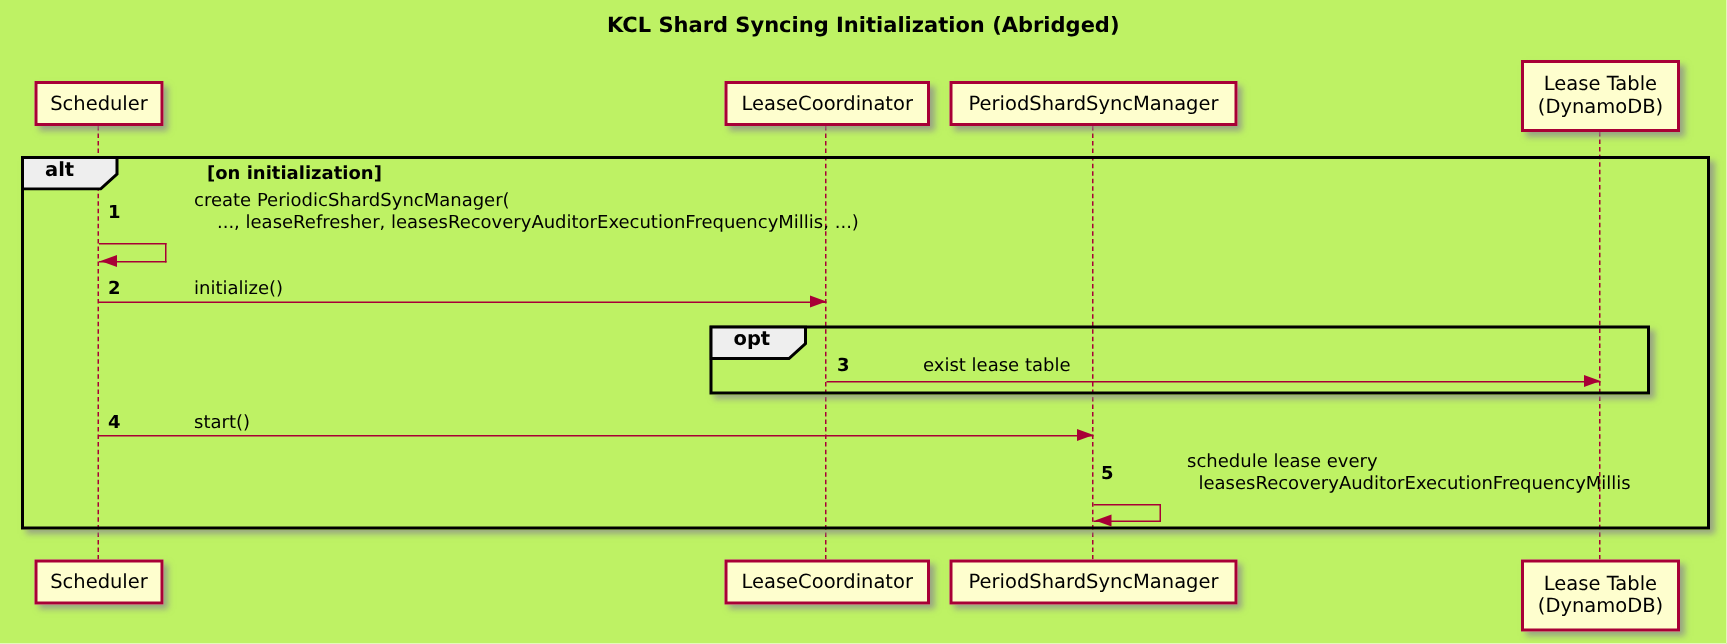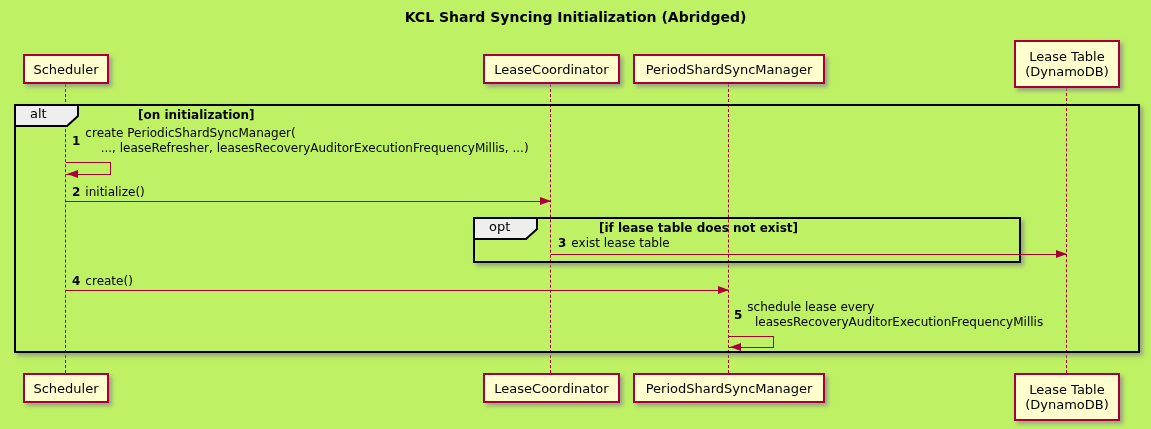--- a/index.html
+++ b/index.html
@@ -22,31 +22,31 @@
     font-size:13px; color:#000; white-space:pre-line; text-align:center;
     box-sizing:border-box;
   }
   .frame {
     position:absolute; border:2px solid #000;
     box-shadow:3px 3px 4px rgba(140,140,140,0.75);
     box-sizing:border-box; background:transparent;
   }
   .frame-label-shape { position:absolute; top:-2px; left:-2px; }
   .frame-keyword {
-    position:absolute; top:0px; left:14px; font-size:13px; font-weight:normal; color:#000;
+    position:absolute; top:0px; left:14px; font-size:13px; font-weight:bold; color:#000;
   }
   .frame-guard {
     position:absolute; top:2px; font-size:12px; font-weight:bold; color:#000;margin-left:40px;
   }
   .msg {
     position:absolute; display:flex; align-items:center; gap:5px;
     font-size:12px; line-height:15px; color:#000;
   }
   .num { font-weight:bold; }
-  .txt { white-space:pre-wrap; }
+  .txt { white-space:pre-wrap;margin-left:44px; }
   .line { position:absolute; height:0; border-top:1px solid #A80036; }
   .selfloop {
     position:absolute; border:1px solid #A80036; border-left:none;
     box-sizing:border-box; background:transparent;
   }
   .head-r {
     position:absolute; width:0; height:0;
     border-top:4px solid transparent; border-bottom:4px solid transparent;
     border-left:11px solid #A80036;
   }
@@ -69,26 +69,25 @@
   <div class="lifeline" style="left:1066px; top:88px; height:285px;"></div>
 
   <div class="frame" style="left:14px; top:104px; width:1126px; height:249px;">
     <svg class="frame-label-shape" width="66" height="23" viewBox="0 0 66 23">
       <polygon points="1,1 64,1 64,12 53,22 1,22" fill="#EEEEEE" stroke="#000000" stroke-width="2"></polygon>
     </svg>
     <span class="frame-keyword">alt</span>
     <span class="frame-guard" style="left:82px;">[on initialization]</span>
   </div>
 
-  <div class="frame" style="left:473px; top:217px; width:548px; height:46px;">
+  <div class="frame" style="left:473px; top:217px; width:627px; height:46px;">
     <svg class="frame-label-shape" width="66" height="23" viewBox="0 0 66 23">
       <polygon points="1,1 64,1 64,12 53,22 1,22" fill="#EEEEEE" stroke="#000000" stroke-width="2"></polygon>
     </svg>
     <span class="frame-keyword">opt</span>
-    <span class="frame-guard" style="left:84px;">[if lease table does not exist]</span>
   </div>
 
   <div class="msg" style="left:72px; top:126px;">
     <span class="num">1</span>
     <span class="txt">create PeriodicShardSyncManager(
     ..., leaseRefresher, leasesRecoveryAuditorExecutionFrequencyMillis, ...)</span>
   </div>
   <div class="selfloop" style="left:66px; top:162px; width:45px; height:13px;"></div>
   <div class="head-l" style="left:67px; top:170px;"></div>
 
@@ -101,21 +100,21 @@
 
   <div class="msg" style="left:558px; top:236px;">
     <span class="num">3</span>
     <span class="txt">exist lease table</span>
   </div>
   <div class="line" style="left:551px; top:254px; width:516px;"></div>
   <div class="head-r" style="left:1056px; top:250px;"></div>
 
   <div class="msg" style="left:72px; top:274px;">
     <span class="num">4</span>
-    <span class="txt">create()</span>
+    <span class="txt">start()</span>
   </div>
   <div class="line" style="left:66px; top:290px; width:663px;"></div>
   <div class="head-r" style="left:718px; top:286px;"></div>
 
   <div class="msg" style="left:734px; top:300px;">
     <span class="num">5</span>
     <span class="txt">schedule lease every
   leasesRecoveryAuditorExecutionFrequencyMillis</span>
   </div>
   <div class="selfloop" style="left:729px; top:336px; width:45px; height:12px;"></div>

